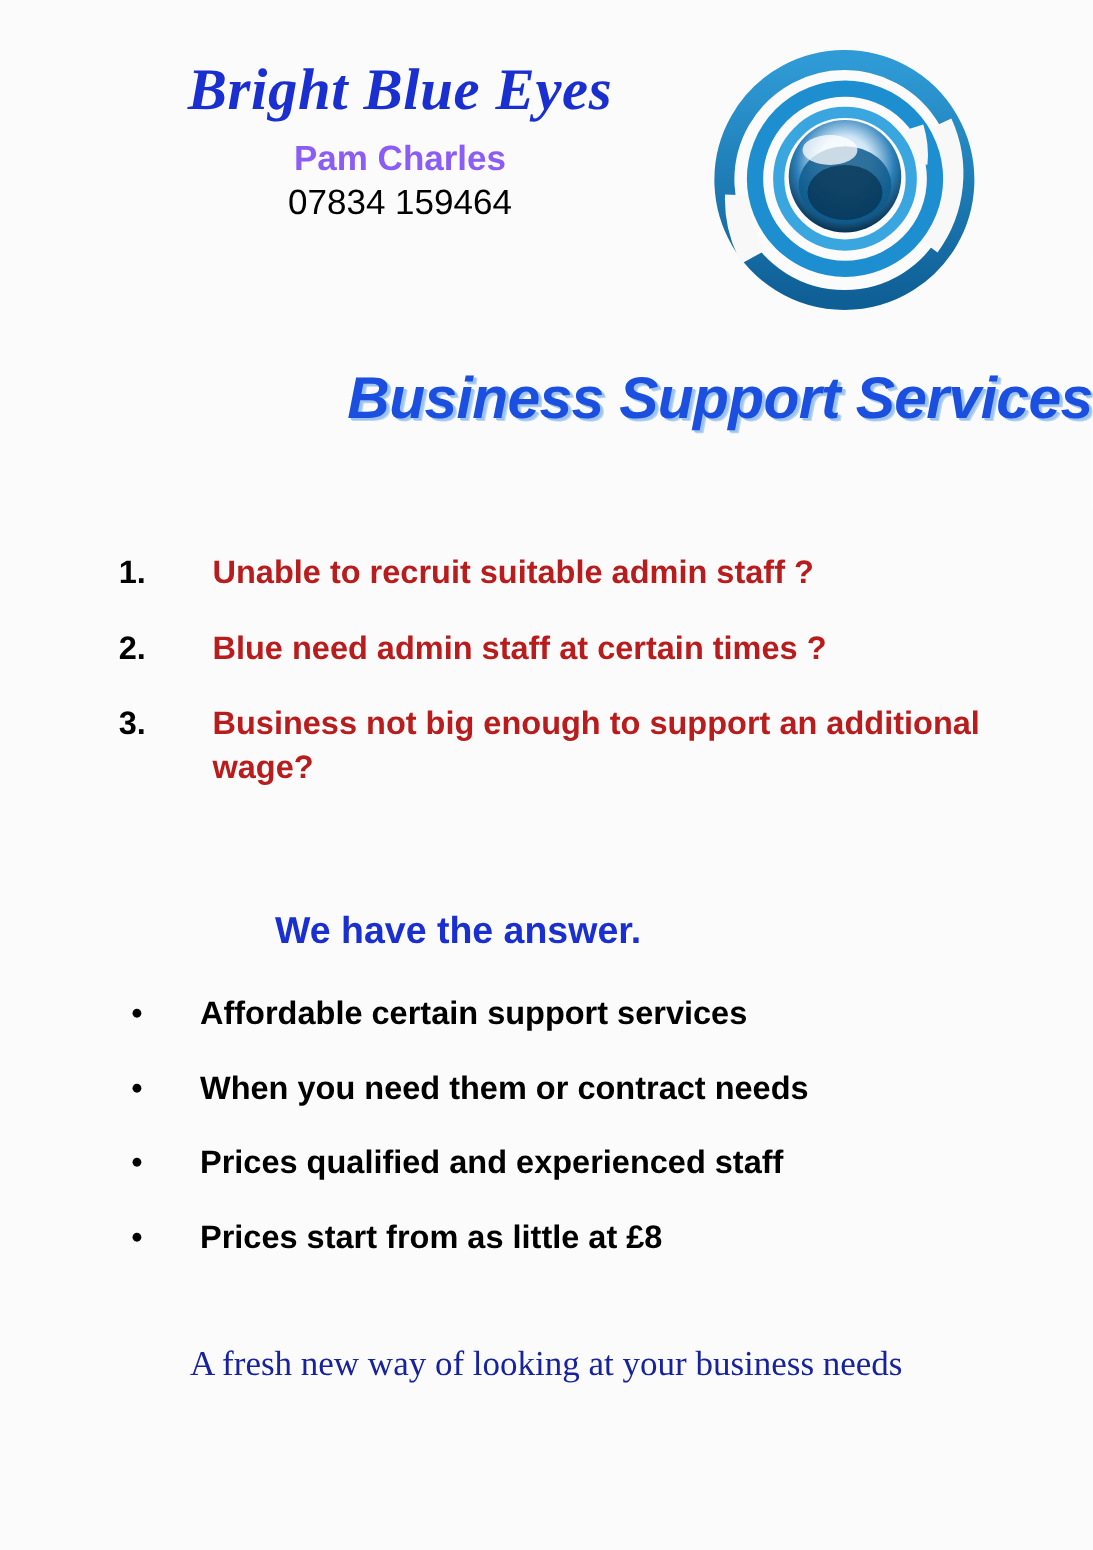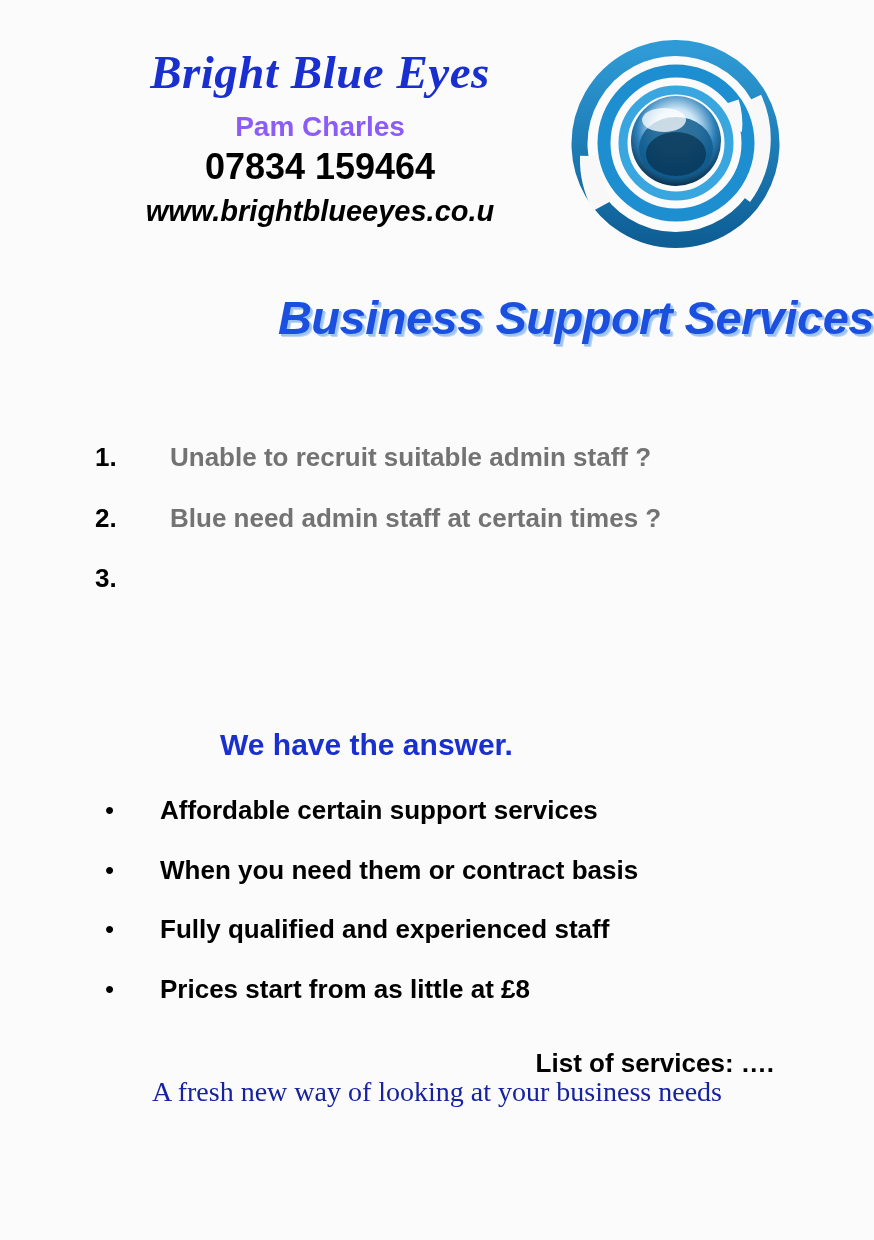--- a/index.html
+++ b/index.html
@@ -51,22 +51,22 @@
   .owner {
     font-family: "Liberation Sans", sans-serif;
     font-weight: bold;
     font-size: 28px;
     color: #8b5cf6;
     margin-top: 12px;
     line-height: 1.25;
   }
   .phone {
     font-family: "Liberation Sans", sans-serif;
-    font-weight: bold;
-    font-size: 36px;
+    font-weight: normal;
+    font-size: 28px;
     color: #000000;
     line-height: 1.25;
   }
   .website {
     font-family: "Liberation Sans", sans-serif;
     font-weight: bold;
     font-style: italic;
     font-size: 29px;
     color: #000000;
     margin-top: 4px;
@@ -116,21 +116,21 @@
     font-weight: bold;
     font-size: 26px;
     line-height: 1.33;
     color: #000;
   }
   .num-text {
     flex: 1;
     font-weight: bold;
     font-size: 26px;
     line-height: 1.33;
-    color: #737373;
+    color: #b91c1c;
   }
 
   
   .answer {
     position: absolute;
     top: 728px;
     left: 0;
     width: 710px;
     text-align: center;
     padding-left: 23px;
@@ -199,21 +199,20 @@
 </head>
 <body>
 
 <div class="page">
 
   <div class="header">
     <div class="header-text">
       <div class="brand">Bright Blue Eyes</div>
       <div class="owner">Pam Charles</div>
       <div class="phone">07834 159464</div>
-      <div class="website">www.brightblueeyes.co.u</div>
     </div>
 
     <div class="logo">
       <svg width="240" height="215" viewBox="0 0 240 215" xmlns="http://www.w3.org/2000/svg">
         <defs>
           <radialGradient id="eyeGrad" cx="50%" cy="38%" r="62%">
             <stop offset="0%" stop-color="#ffffff"></stop>
             <stop offset="38%" stop-color="#cfe6f7"></stop>
             <stop offset="70%" stop-color="#2b7fb8"></stop>
             <stop offset="100%" stop-color="#06314f"></stop>
@@ -249,41 +248,41 @@
     <div class="num-item">
       <div class="num-marker">1.</div>
       <div class="num-text">Unable to recruit suitable admin staff ?</div>
     </div>
     <div class="num-item">
       <div class="num-marker">2.</div>
       <div class="num-text">Blue need admin staff at certain times ?</div>
     </div>
     <div class="num-item">
       <div class="num-marker">3.</div>
+      <div class="num-text">Business not big enough to support an additional wage?</div>
     </div>
   </div>
 
   <div class="answer">We have the answer.</div>
 
   <div class="bullets">
     <div class="bullet-item">
       <div class="bullet-marker">•</div>
       <div class="bullet-text">Affordable certain support services</div>
     </div>
     <div class="bullet-item">
       <div class="bullet-marker">•</div>
-      <div class="bullet-text">When you need them or contract basis</div>
-    </div>
-    <div class="bullet-item">
-      <div class="bullet-marker">•</div>
-      <div class="bullet-text">Fully qualified and experienced staff</div>
+      <div class="bullet-text">When you need them or contract needs</div>
+    </div>
+    <div class="bullet-item">
+      <div class="bullet-marker">•</div>
+      <div class="bullet-text">Prices qualified and experienced staff</div>
     </div>
     <div class="bullet-item">
       <div class="bullet-marker">•</div>
       <div class="bullet-text">Prices start from as little at £8</div>
     </div>
   </div>
 
-  <div class="services-line">List of services: ….</div>
 
   <div class="footer">A fresh new way of looking at your business needs</div>
 
 </div>
 
 </body></html>

